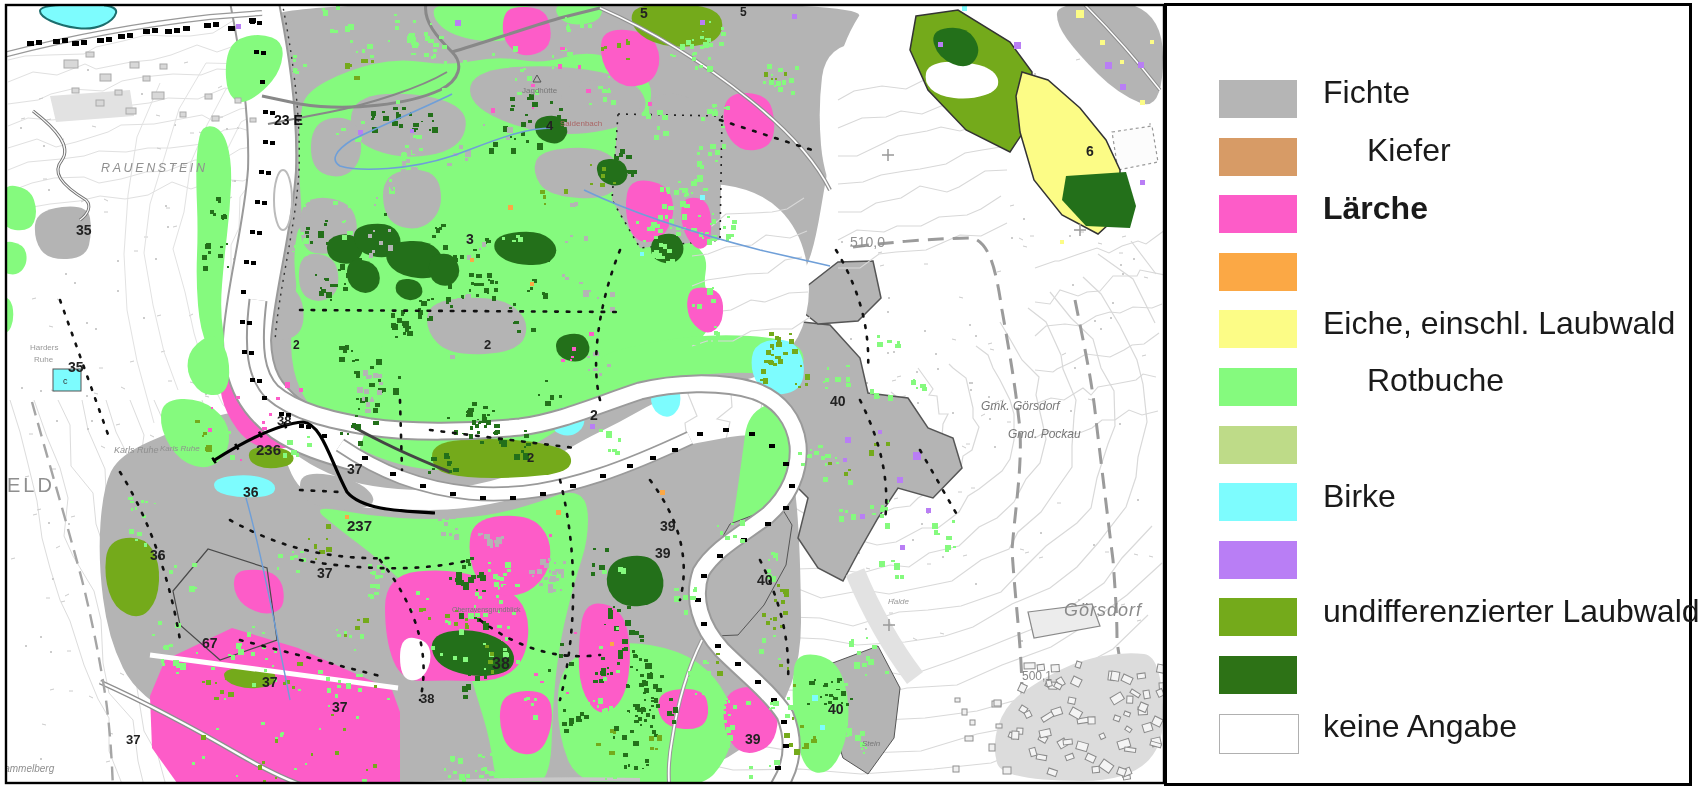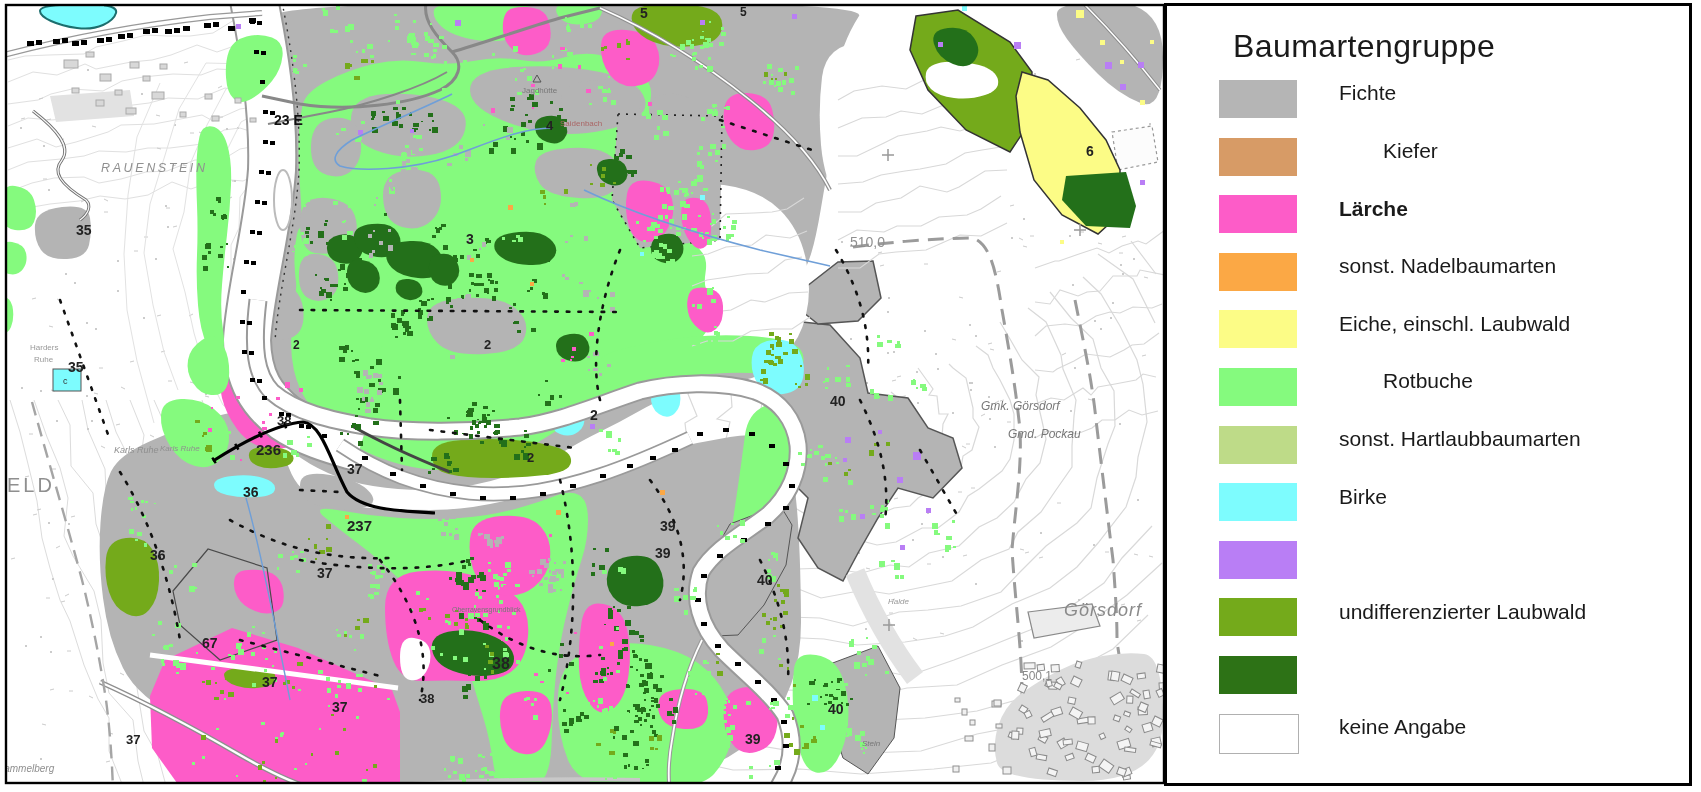--- a/index.html
+++ b/index.html
@@ -1,20 +1,20 @@
 <!DOCTYPE html>
 <html><head>
 <meta charset="utf-8">
 <style>
 html,body{margin:0;padding:0}
 body{width:1701px;height:792px;background:#fff;font-family:"Liberation Sans",sans-serif;position:relative;overflow:hidden}
 .legend{position:absolute;left:1164px;top:3px;width:522px;height:777px;background:#fff;border:3px solid #000;z-index:5}
 .lt{position:absolute;left:66px;top:22px;font-size:32px;letter-spacing:0.4px;color:#1a1a1a}
 .sw{position:absolute;left:52px;width:78px;height:38px}
-.lb{position:absolute;left:172px;font-size:21px;color:#1a1a1a;line-height:25px;white-space:nowrap}
+.lb{position:absolute;left:156px;font-size:32px;color:#1a1a1a;line-height:25px;white-space:nowrap}
 </style>
 </head>
 <body>
 
 <svg style="position:absolute;left:0;top:0" width="1701" height="792" viewBox="0 0 1701 792" xmlns="http://www.w3.org/2000/svg">
 <defs>
       <clipPath id="mapclip">
         <rect x="7" y="6" width="1156" height="776"></rect>
       </clipPath>
     </defs>
@@ -2616,35 +2616,32 @@
 <g>
         <path d="M 882,155 L 894,155 M 888,149 L 888,161" stroke="#999" stroke-width="1.5" fill="none"></path>
         <path d="M 883,625 L 895,625 M 889,619 L 889,631" stroke="#999" stroke-width="1.5" fill="none"></path>
         <path d="M 1074,230 L 1086,230 M 1080,224 L 1080,236" stroke="#999" stroke-width="1.5" fill="none"></path>
       </g>
 </g>
 <rect x="6" y="5" width="1158" height="778" fill="none" stroke="#000" stroke-width="2.4"></rect>
 </svg>
 
 <div class="legend">
-<div class="lt">Baumartengruppe</div>
 <div class="sw" style="top:74px;background:#b5b5b5;"></div>
 <div class="lb" style="top:74px;">Fichte</div>
 <div class="sw" style="top:132px;background:#d79b66;"></div>
 <div class="lb" style="top:132px;margin-left:44px;">Kiefer</div>
 <div class="sw" style="top:189px;background:#fd5cc8;"></div>
 <div class="lb" style="top:190px;font-weight:bold;">Lärche</div>
 <div class="sw" style="top:247px;background:#fba845;"></div>
-<div class="lb" style="top:247px;">sonst. Nadelbaumarten</div>
 <div class="sw" style="top:304px;background:#fcfc86;"></div>
 <div class="lb" style="top:305px;">Eiche, einschl. Laubwald</div>
 <div class="sw" style="top:362px;background:#85fa7e;"></div>
 <div class="lb" style="top:362px;margin-left:44px;">Rotbuche</div>
 <div class="sw" style="top:420px;background:#bedb88;"></div>
-<div class="lb" style="top:420px;">sonst. Hartlaubbaumarten</div>
 <div class="sw" style="top:477px;background:#7dfcfe;"></div>
 <div class="lb" style="top:478px;">Birke</div>
 <div class="sw" style="top:535px;background:#b97ef5;"></div>
 <div class="sw" style="top:592px;background:#74aa1b;"></div>
 <div class="lb" style="top:593px;">undifferenzierter Laubwald</div>
 <div class="sw" style="top:650px;background:#2d7216;"></div>
 <div class="sw" style="top:708px;background:#ffffff;border:1px solid #b0b0b0;"></div>
 <div class="lb" style="top:708px;">keine Angabe</div>
 </div>
 

